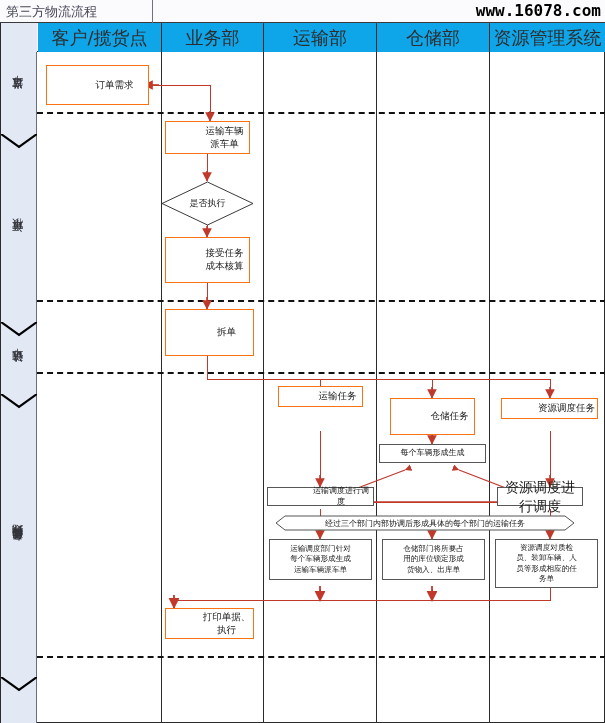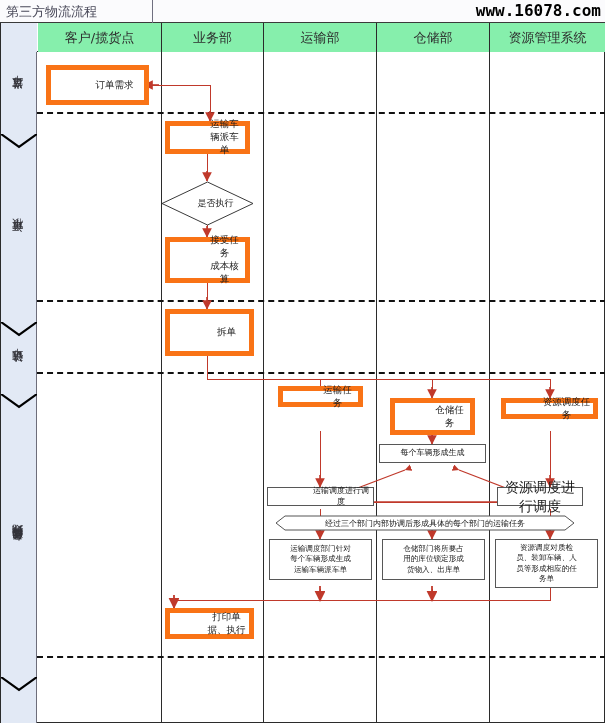--- a/index.html
+++ b/index.html
@@ -50,22 +50,22 @@
     position:absolute; left:0; top:0; width:605px; height:29px;
     border-bottom:1px solid #2b2b2b;
   }
   .hdr-stage {
     position:absolute; left:0; top:0; width:36px; height:29px;
     background:#e2e9f5;
   }
   .hdr-cell {
     position:absolute; top:0; height:29px;
     display:flex; align-items:center; justify-content:center;
-    font-size:13px; color:#2d2d2d; white-space:nowrap;
-    background:#86efac;
+    font-size:18px; color:#2d2d2d; white-space:nowrap;
+    background:#0ea5e9;
   }
 
   
   .stage-col {
     position:absolute; left:0; top:29px; width:36px; height:671px;
     background:#e2e9f5;
     border-right:1px solid #6d6d7a;
   }
   .stage-band { position:absolute; left:0; width:36px; }
   .stage-label {
@@ -94,29 +94,29 @@
     position:absolute;
     background:#ffffff;
     border:1px solid #575757;
     display:flex; align-items:center; justify-content:center;
     text-align:center;
     font-size:8.5px; color:#1a1a1a;
     line-height:1.35;
     padding:1px 2px;
     z-index:6;
   }
-  .node.big { font-size:9.5px; border:5px solid #f97316;padding-left:36px; }
+  .node.big { font-size:9.5px; border:1px solid #f97316;padding-left:36px; }
 
   
   .diamond {
     position:absolute; z-index:6;
   }
   .diamond .dshape { position:absolute; left:0; top:0; }
   .diamond .dtext {
-    position:absolute; left:8px; top:0; width:100%; height:100%;
+    position:absolute; left:0; top:0; width:100%; height:100%;
     display:flex; align-items:center; justify-content:center;
     font-size:9px; color:#1a1a1a; white-space:nowrap;
   }
 
   
   .hexnode { position:absolute; z-index:6; }
   .hexnode .hshape { position:absolute; left:0; top:0; }
   .hexnode .htext {
     position:absolute; left:0; top:0; width:100%; height:100%;
     display:flex; align-items:center; justify-content:center;

